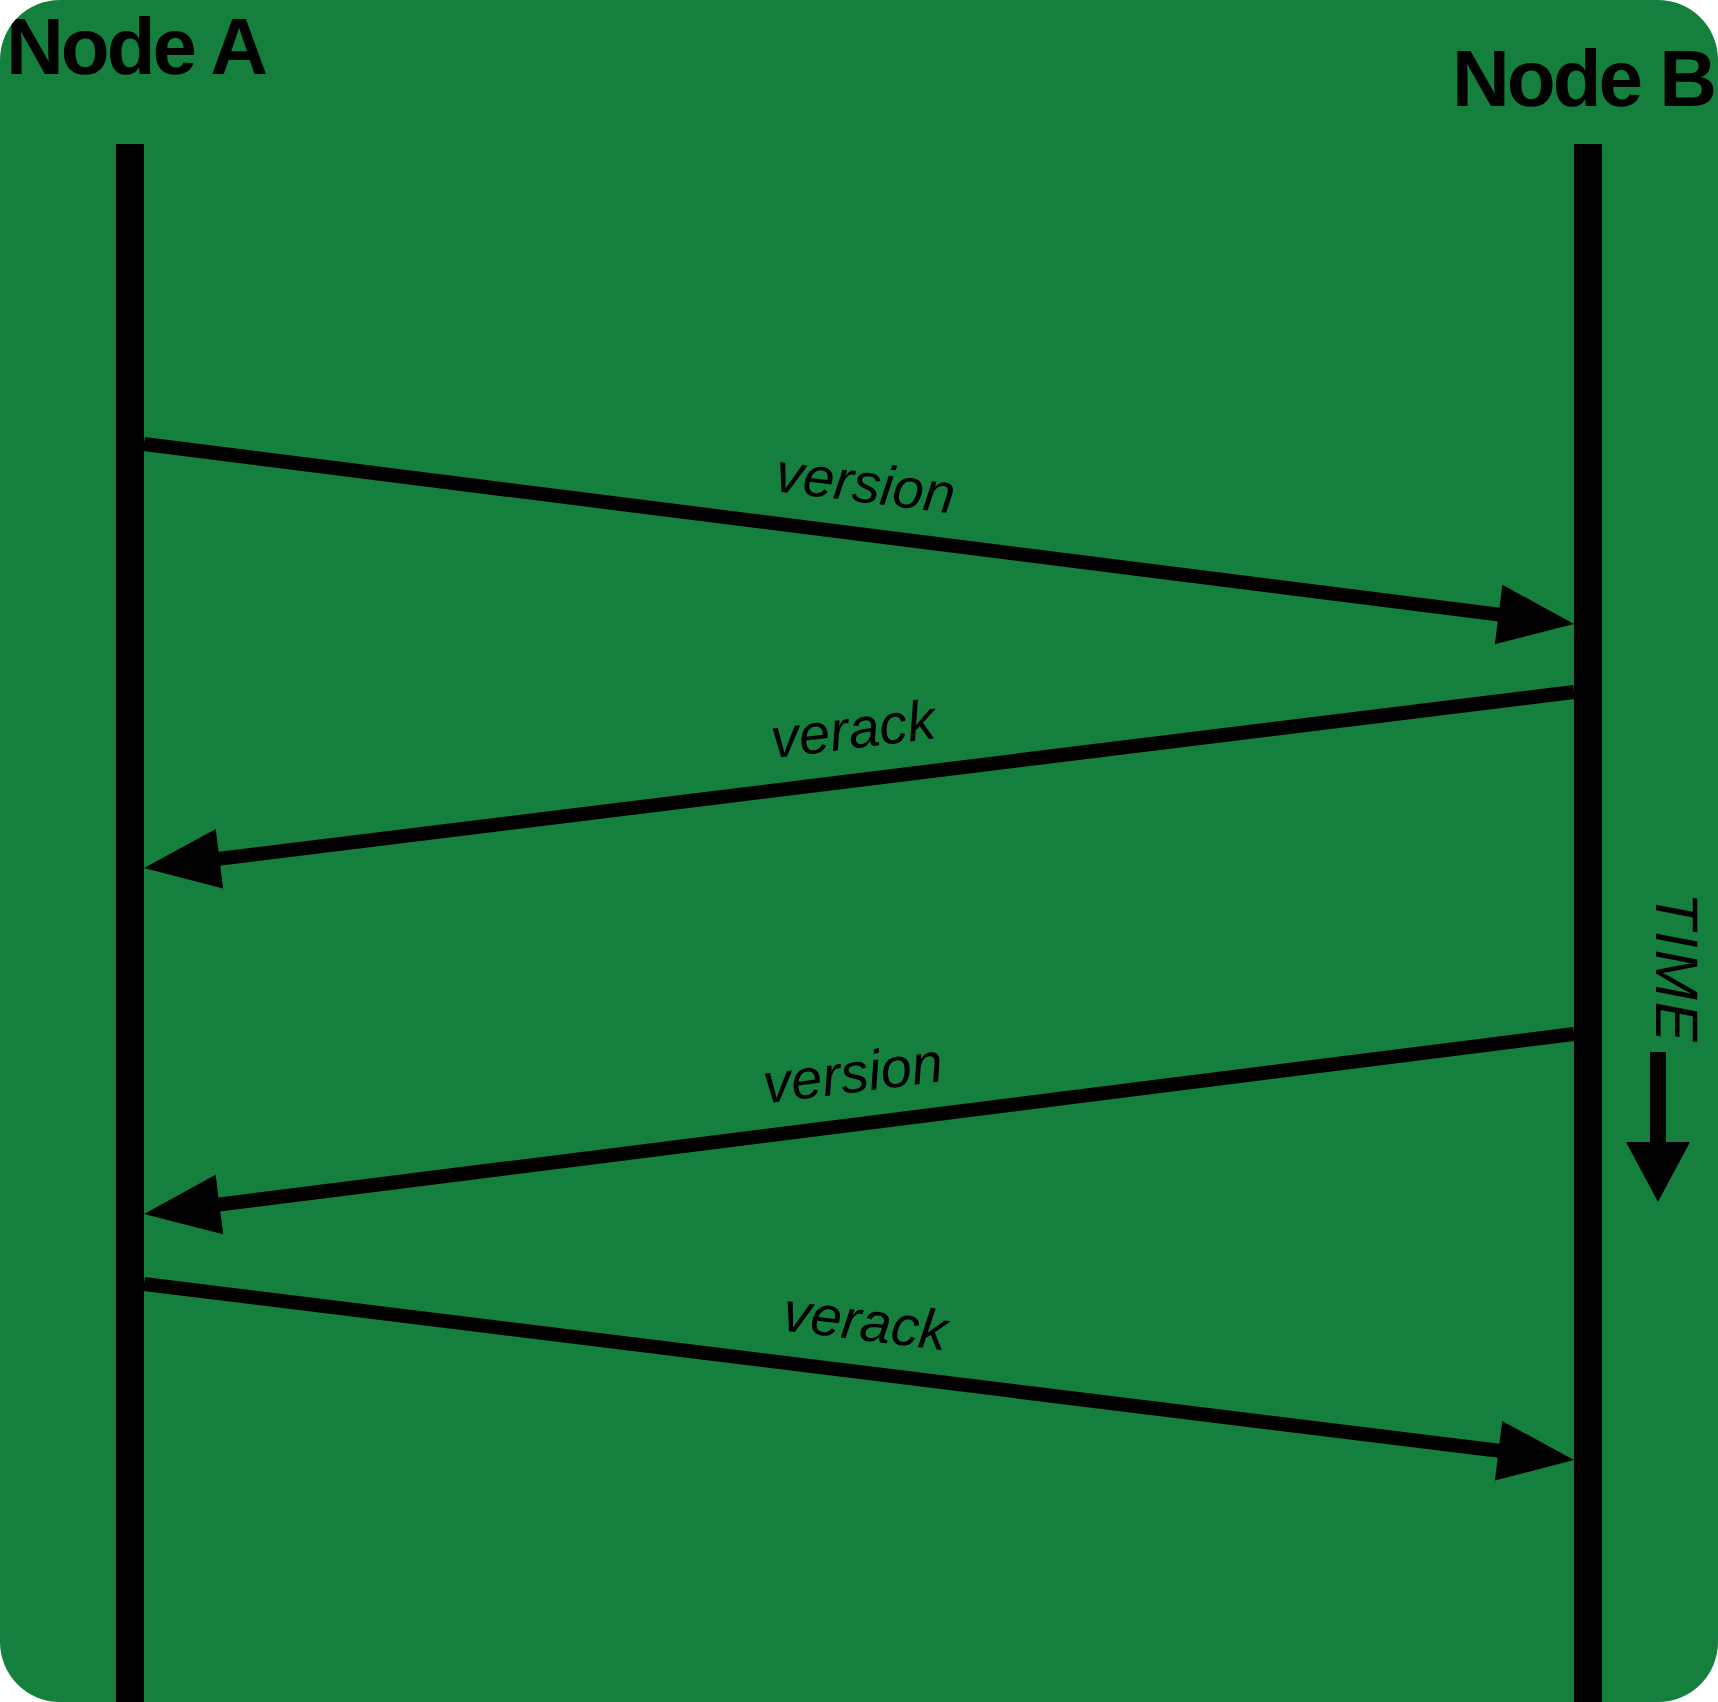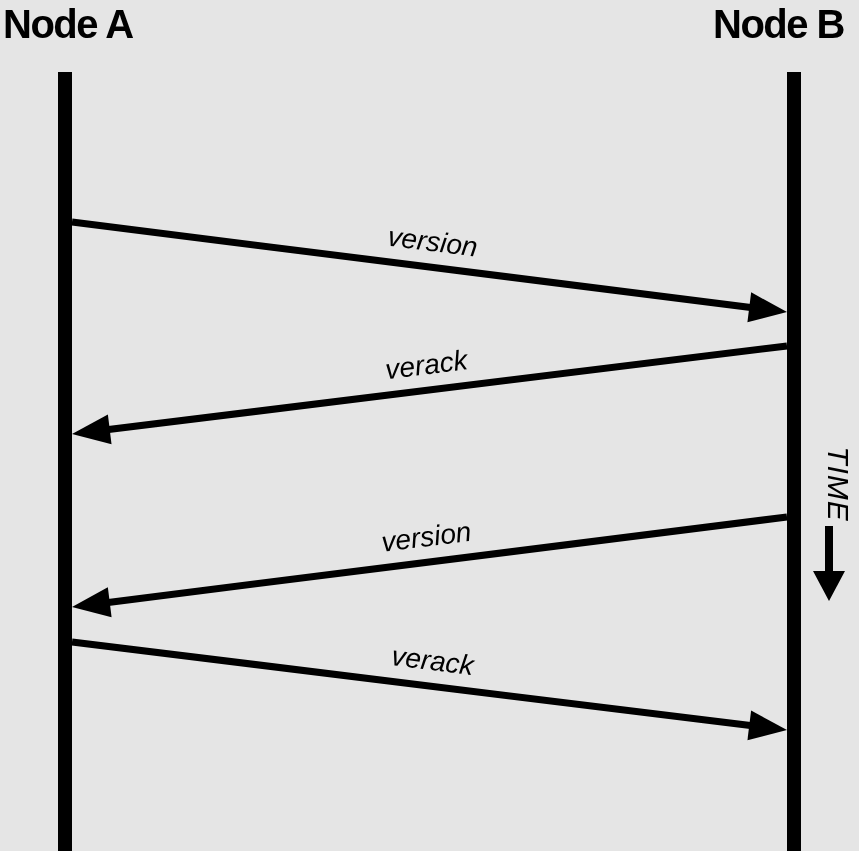--- a/index.html
+++ b/index.html
@@ -4,36 +4,37 @@
 <style>
   html, body {
     margin: 0;
     padding: 0;
     background: #ffffff;
   }
   .stage {
     position: relative;
     width: 859px;
     height: 851px;
-    background: #e5e5e5;
+    background: #15803d;
     overflow: hidden;
     font-family: "Liberation Sans", sans-serif;
+    border-radius: 30px;
   }
   .participant-title {
     position: absolute;
     top: 0;
     font-size: 40px;
     font-weight: 700;
     letter-spacing: -1.5px;
     color: #000000;
     line-height: 48px;
     white-space: nowrap;
   }
   .participant-title.left  { left: 3px; }
-  .participant-title.right { right: 15px; }
+  .participant-title.right { right: 2px; margin-top: 16px; }
   #diagram-svg {
     position: absolute;
     left: 0;
     top: 0;
     width: 859px;
     height: 851px;
     display: block;
   }
   #diagram-svg text.msg-label {
     font-family: "Liberation Sans", sans-serif;

